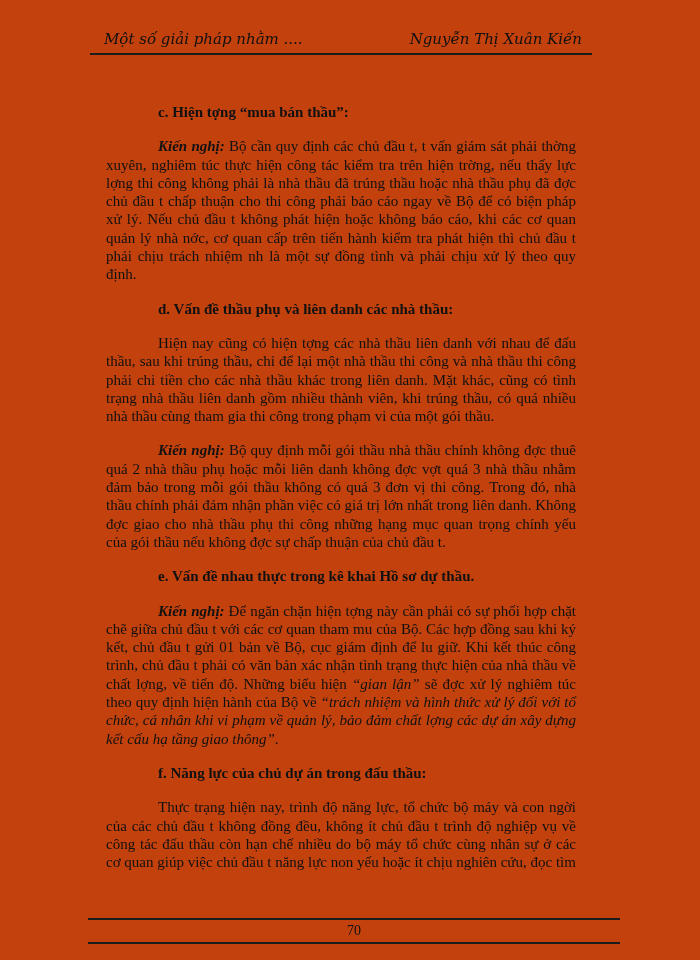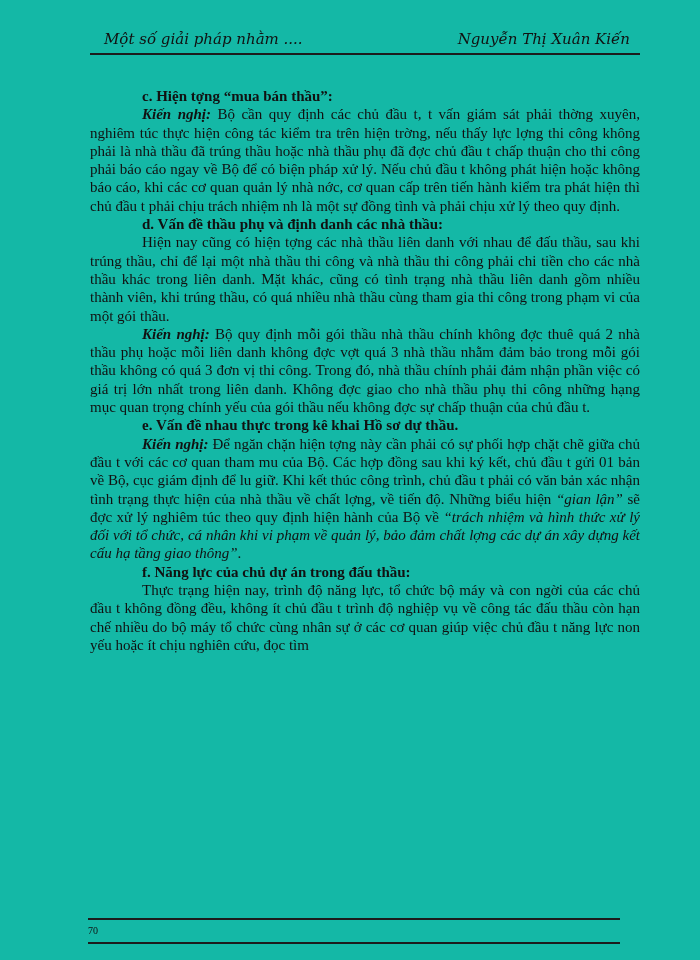--- a/index.html
+++ b/index.html
@@ -1,22 +1,22 @@
 <!DOCTYPE html>
 <html><head>
 <meta charset="utf-8">
 <style>
   html, body { margin: 0; padding: 0; background: #ffffff; }
   .page {
     position: relative;
     width: 700px;
     height: 960px;
-    background: #14b8a6;
+    background: #c2410c;
     box-sizing: border-box;
-    padding: 30px 60px 0 90px;
+    padding: 30px 108px 0 90px;
     font-family: "Liberation Serif", serif;
     color: #111111;
     overflow: hidden;
   }
   .header {
     display: flex;
     justify-content: space-between;
     align-items: flex-end;
     font-style: italic;
     font-family: "DejaVu Serif", serif;
@@ -26,35 +26,36 @@
   .header-rule {
     height: 2px;
     background: #1c1c1c;
     margin-bottom: 32px;
   }
   .doc-body {
     height: 806px;
     overflow: hidden;
   }
   .doc-body p {
-    margin: 0;
+    margin: 16px;
     text-align: justify;
     text-indent: 52px;
     font-size: 15px;
     line-height: 18.3px;
     font-family: Liberation Serif, serif;
   }
   .seg-b { font-weight: bold; }
   .seg-i { font-style: italic; }
   .footer {
     position: absolute;
     left: 88px;
     right: 80px;
     bottom: 16px;
-    font-size: 10px;
+    text-align: center;
+    font-size: 14px;
   }
   .footer-rule {
     height: 2px;
     background: #1c1c1c;
   }
   .page-number {
     padding: 2px 0 3px 0;
     line-height: 17px;
   }
 </style>
@@ -65,21 +66,21 @@
 
   <div class="header">
     <span class="header-left">Một số giải pháp nhằm ....</span>
     <span class="header-right">Nguyễn Thị Xuân Kiến</span>
   </div>
   <div class="header-rule"></div>
 
   <div class="doc-body">
       <p><span class="seg-b">c. Hiện tợng “mua bán thầu”:</span></p>
       <p><span class="seg-b seg-i">Kiến nghị:</span><span> Bộ cần quy định các chủ đầu t, t vấn giám sát phải thờng xuyên, nghiêm túc thực hiện công tác kiểm tra trên hiện trờng, nếu thấy lực lợng thi công không phải là nhà thầu đã trúng thầu hoặc nhà thầu phụ đã đợc chủ đầu t chấp thuận cho thi công phải báo cáo ngay về Bộ để có biện pháp xử lý. Nếu chủ đầu t không phát hiện hoặc không báo cáo, khi các cơ quan quản lý nhà nớc, cơ quan cấp trên tiến hành kiểm tra phát hiện thì chủ đầu t phải chịu trách nhiệm nh là một sự đồng tình và phải chịu xử lý theo quy định.</span></p>
-      <p><span class="seg-b">d. Vấn đề thầu phụ và định danh các nhà thầu:</span></p>
+      <p><span class="seg-b">d. Vấn đề thầu phụ và liên danh các nhà thầu:</span></p>
       <p><span>Hiện nay cũng có hiện tợng các nhà thầu liên danh với nhau để đấu thầu, sau khi trúng thầu, chỉ để lại một nhà thầu thi công và nhà thầu thi công phải chi tiền cho các nhà thầu khác trong liên danh. Mặt khác, cũng có tình trạng nhà thầu liên danh gồm nhiều thành viên, khi trúng thầu, có quá nhiều nhà thầu cùng tham gia thi công trong phạm vi của một gói thầu.</span></p>
       <p><span class="seg-b seg-i">Kiến nghị:</span><span> Bộ quy định mỗi gói thầu nhà thầu chính không đợc thuê quá 2 nhà thầu phụ hoặc mỗi liên danh không đợc vợt quá 3 nhà thầu nhằm đảm bảo trong mỗi gói thầu không có quá 3 đơn vị thi công. Trong đó, nhà thầu chính phải đảm nhận phần việc có giá trị lớn nhất trong liên danh. Không đợc giao cho nhà thầu phụ thi công những hạng mục quan trọng chính yếu của gói thầu nếu không đợc sự chấp thuận của chủ đầu t.</span></p>
       <p><span class="seg-b">e. Vấn đề nhau thực trong kê khai Hồ sơ dự thầu.</span></p>
       <p><span class="seg-b seg-i">Kiến nghị:</span><span> Để ngăn chặn hiện tợng này cần phải có sự phối hợp chặt chẽ giữa chủ đầu t với các cơ quan tham mu của Bộ. Các hợp đồng sau khi ký kết, chủ đầu t gửi 01 bản về Bộ, cục giám định để lu giữ. Khi kết thúc công trình, chủ đầu t phải có văn bản xác nhận tình trạng thực hiện của nhà thầu về chất lợng, về tiến độ. Những biểu hiện </span><span class="seg-i">“gian lận”</span><span> sẽ đợc xử lý nghiêm túc theo quy định hiện hành của Bộ về </span><span class="seg-i">“trách nhiệm và hình thức xử lý đối với tổ chức, cá nhân khi vi phạm về quản lý, bảo đảm chất lợng các dự án xây dựng kết cấu hạ tầng giao thông”</span><span>.</span></p>
       <p><span class="seg-b">f. Năng lực của chủ dự án trong đấu thầu:</span></p>
       <p><span>Thực trạng hiện nay, trình độ năng lực, tổ chức bộ máy và con ngời của các chủ đầu t không đồng đều, không ít chủ đầu t trình độ nghiệp vụ về công tác đấu thầu còn hạn chế nhiều do bộ máy tổ chức cùng nhân sự ở các cơ quan giúp việc chủ đầu t năng lực non yếu hoặc ít chịu nghiên cứu, đọc tìm</span></p>
     </div>
 
   <div class="footer">
     <div class="footer-rule"></div>

